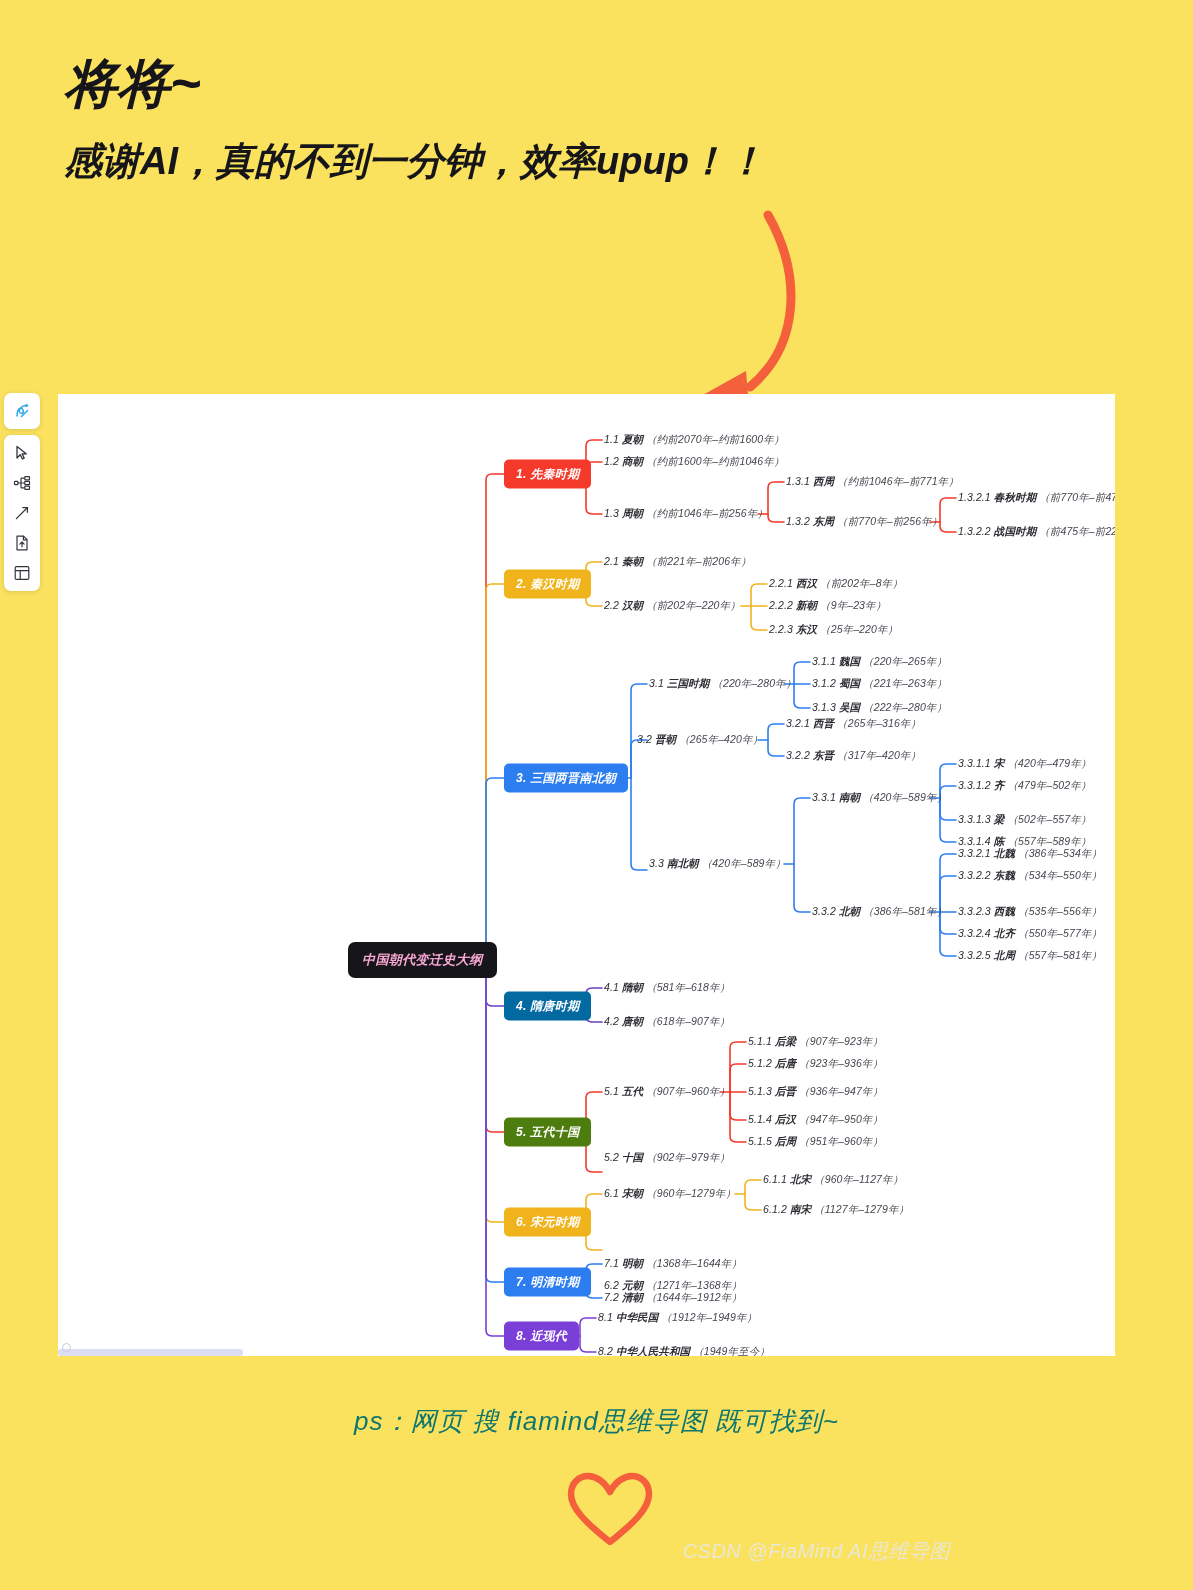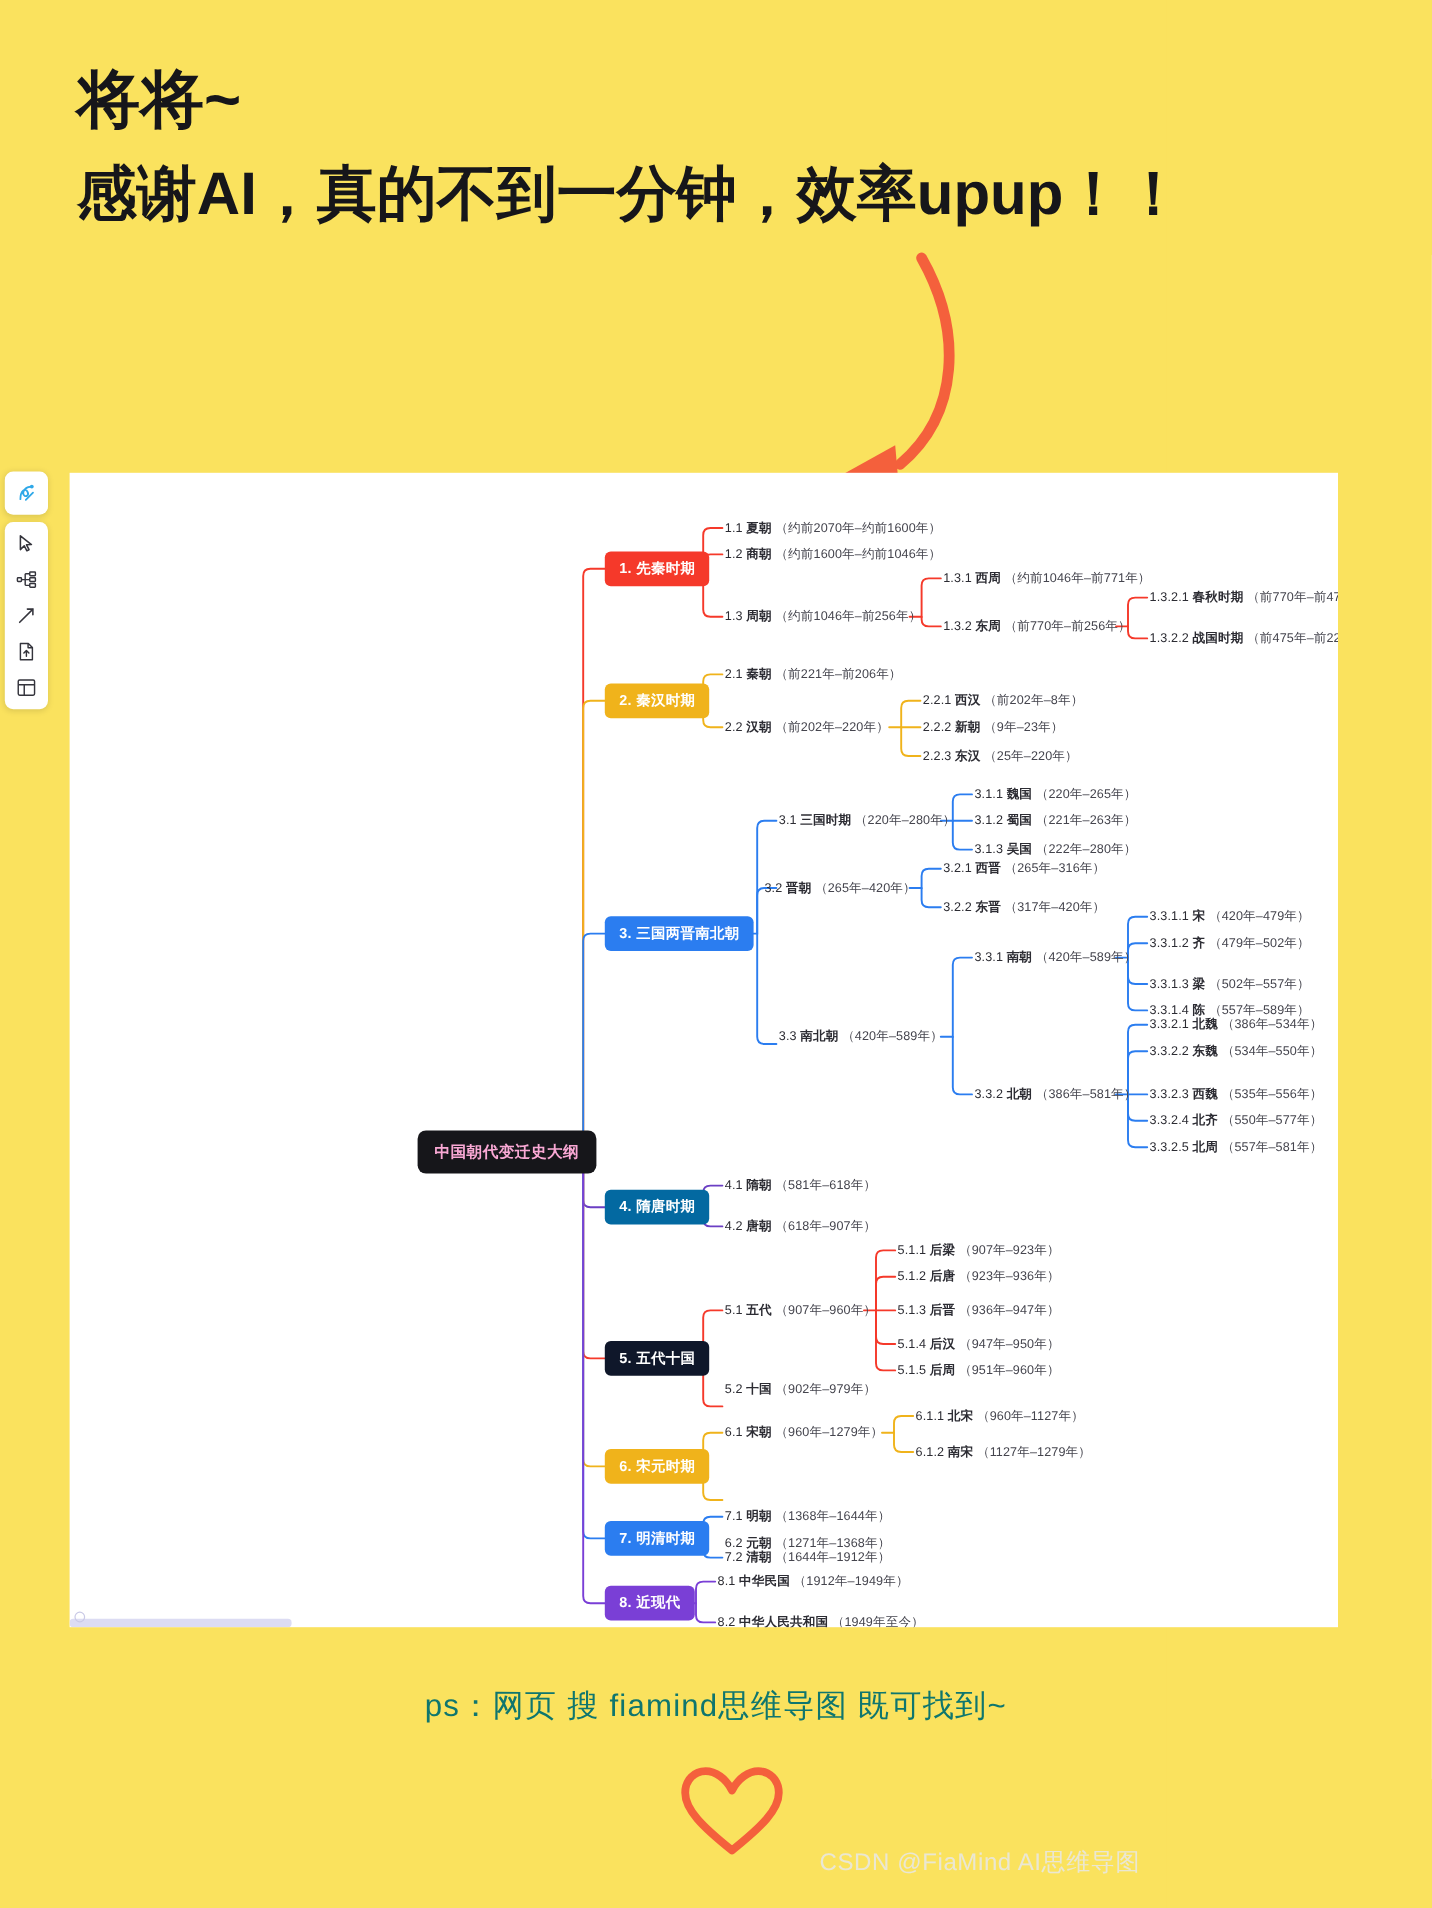--- a/index.html
+++ b/index.html
@@ -6,32 +6,33 @@
   html, body {
     width: 1193px; height: 1590px;
     background: #FAE25E;
     font-family: "Liberation Sans", "DejaVu Sans", sans-serif;
     overflow: hidden;
   }
   #page {
     position: relative;
     width: 972px; height: 1590px;
     background: #FAE25E;
+    font-style: italic;
   }
 
   
   .headline {
     position: absolute;
     left: 64px; top: 52px;
     color: #16161A;
     font-weight: 900;
     letter-spacing: 0px;
   }
   .headline-1 { font-size: 53px; line-height: 64px; }
-  .headline-2 { font-size: 50px; line-height: 62px; margin-top: 14px; white-space: nowrap;}
+  .headline-2 { font-size: 38px; line-height: 62px; margin-top: 14px; white-space: nowrap;}
 
   
   .arrow-wrap {
     position: absolute;
     left: 650px; top: 205px;
     width: 190px; height: 230px;
     pointer-events: none;
   }
 
   
@@ -414,21 +415,21 @@
         <span>4.1 </span>
         <span class="nm">隋朝 </span>
         <span class="yr">（581年–618年）</span>
       </div>
       <div class="node lvl2" style="left:544px; top:628px;">
         <span>4.2 </span>
         <span class="nm">唐朝 </span>
         <span class="yr">（618年–907年）</span>
       </div>
 
-      <div class="node lvl1" style="left:446px; top:738px; background:#0f172a;">5. 五代十国</div>
+      <div class="node lvl1" style="left:446px; top:738px; background:#4d7c0f;">5. 五代十国</div>
       <div class="node lvl2" style="left:544px; top:698px;">
         <span>5.1 </span>
         <span class="nm">五代 </span>
         <span class="yr">（907年–960年）</span>
       </div>
       <div class="node lvl3" style="left:688px; top:648px;">
         <span>5.1.1 </span>
         <span class="nm">后梁 </span>
         <span class="yr">（907年–923年）</span>
       </div>

